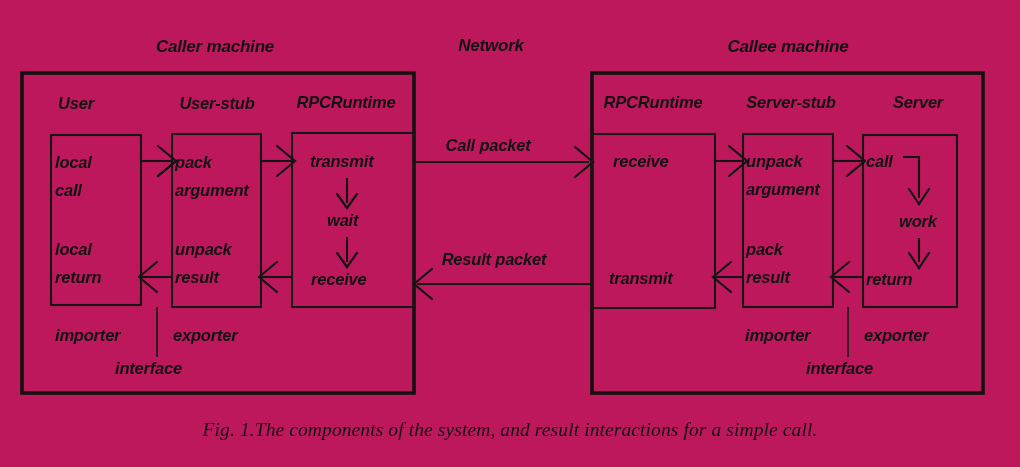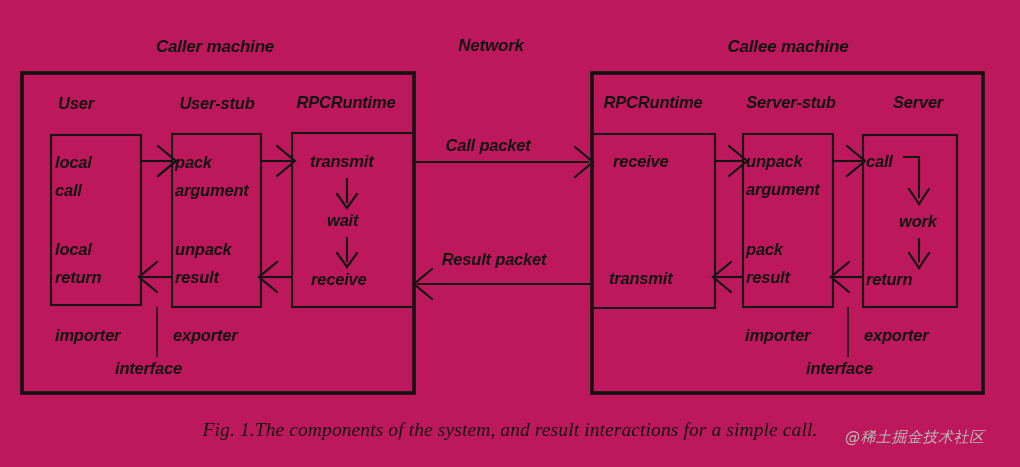--- a/index.html
+++ b/index.html
@@ -221,15 +221,14 @@
     <text class="dgm-text" x="864" y="341">exporter</text>
     <line class="thin-line" x1="848" y1="307" x2="848" y2="357"></line>
     <text class="dgm-text" x="806" y="374">interface</text>
 
   </svg>
 
   <div class="caption">
     <span class="fig-no">Fig. 1.</span><span>The components of the system, and result interactions for a simple call.</span>
   </div>
 
-  <div class="watermark">@稀土掘金技术社区</div>
 
 </div>
 
 </body></html>

